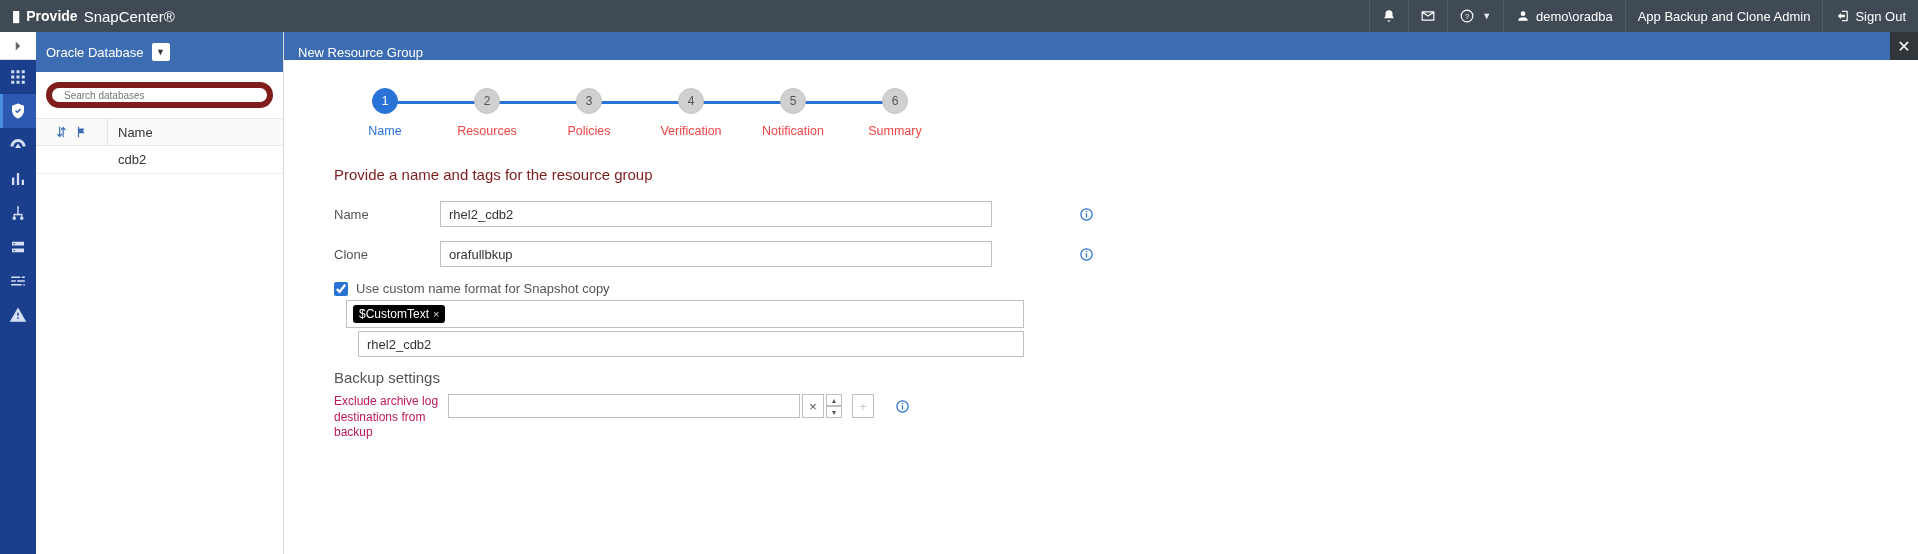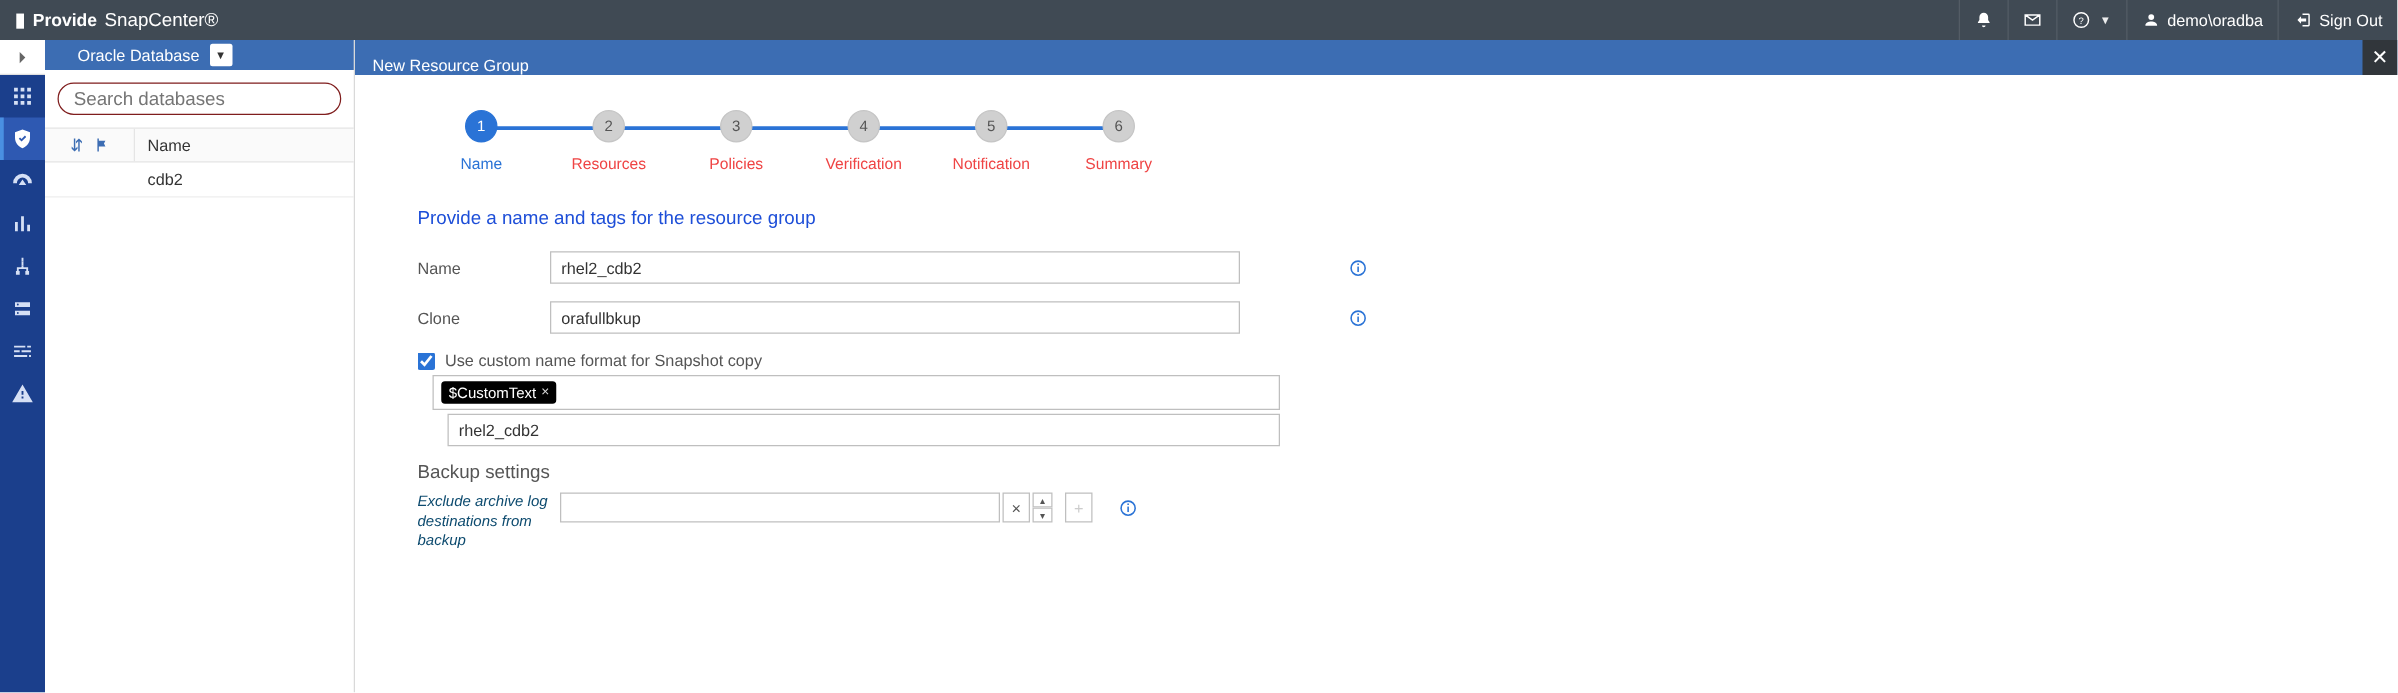--- a/index.html
+++ b/index.html
@@ -77,46 +77,46 @@
 
   
   .sidebar {
     width: 248px;
     border-right: 1px solid #d9d9d9;
     background: #fff;
     display: flex;
     flex-direction: column;
   }
   .sidebar-head {
-    height: 24px;
+    height: 40px;
     background: #3c6db3;
     color: #fff;
     display: flex;
     align-items: center;
-    padding: 0 26px;
+    padding: 0 10px;
     font-size: 13px;
     gap: 8px;
   }
   .sidebar-head .dd {
     width: 18px; height: 18px;
     background: #fff;
     display: flex; align-items: center; justify-content: center;
     color: #333;
     font-size: 9px;
     border-radius: 2px;
     cursor: pointer;
   }
   .sidebar-search { padding: 10px 10px; }
   .sidebar-search input {
     width: 100%;
     height: 26px;
-    border: 1px solid #7f1d1d;
+    border: 6px solid #7f1d1d;
     border-radius: 13px;
     padding: 0 12px;
-    font-size: 15px;
+    font-size: 10px;
     outline: none;
     color: #555;
   }
   .sidebar-table { font-size: 13px; }
   .sidebar-table .hdr {
     display: flex;
     border-top: 1px solid #e5e5e5;
     border-bottom: 1px solid #e5e5e5;
     background: #fafafa;
     height: 28px;
@@ -187,21 +187,21 @@
     top: 13px;
     left: 50%;
     height: 3px;
     background: #2a73d6;
     z-index: 1;
   }
   .step:not(:last-child) .connector { width: 102px; }
 
   
   .form-area { margin-top: 28px; max-width: 760px; }
-  .form-title { font-size: 15px; color: #1d4ed8; margin-bottom: 18px; }
+  .form-title { font-size: 15px; color: #7f1d1d; margin-bottom: 18px; }
   .form-row { display: flex; align-items: center; margin-bottom: 14px; }
   .form-row .flabel { width: 106px; font-size: 13px; color: #555; }
   .form-row .fcontrol { flex: 1; }
   .form-row input[type=text] {
     width: 552px;
     height: 26px;
     border: 1px solid #bfbfbf;
     padding: 0 8px;
     font-size: 13px;
     color: #333;
@@ -241,21 +241,21 @@
     border: 1px solid #bfbfbf;
     padding: 0 8px;
     font-size: 13px;
     color: #333;
     margin-left: 12px;
     margin-top: 3px;
   }
 
   .section-title { font-size: 15px; color: #555; margin-top: 12px; margin-bottom: 8px; }
   .exclude-row { display: flex; align-items: flex-start; gap: 8px; }
-  .exclude-label { width: 106px; font-size: 12px; color: #0c4a6e; line-height: 1.3; font-style: italic; }
+  .exclude-label { width: 106px; font-size: 12px; color: #be185d; line-height: 1.3; }
   .exclude-input-wrap { display: flex; align-items: center; gap: 2px; }
   .exclude-input {
     width: 352px; height: 24px;
     border: 1px solid #bfbfbf;
   }
   .btn-sq {
     width: 22px; height: 24px;
     border: 1px solid #bfbfbf;
     background: #fff;
     display: flex; align-items: center; justify-content: center;
@@ -293,20 +293,23 @@
         <circle cx="12" cy="12" r="10" fill="none" stroke="#fff" stroke-width="2"></circle>
         <text x="12" y="17" text-anchor="middle" font-size="13" fill="#fff" font-family="Arial">?</text>
       </svg>
     <span class="tb-caret">▼</span>
   </div>
   <div class="tb-item">
     <svg viewBox="0 0 24 24">
         <path d="M12 12a4 4 0 1 0-4-4 4 4 0 0 0 4 4zm0 2c-4 0-8 2-8 5v1h16v-1c0-3-4-5-8-5z"></path>
       </svg>
     <span>demo\oradba</span>
+  </div>
+  <div class="tb-item">
+    <span>App Backup and Clone Admin</span>
   </div>
   <div class="tb-item">
     <svg viewBox="0 0 24 24">
         <path d="M10 17l-5-5 5-5v3h7v4h-7v3zM20 3h-8v2h8v14h-8v2h8a2 2 0 0 0 2-2V5a2 2 0 0 0-2-2z"></path>
       </svg>
     <span>Sign Out</span>
   </div>
 </div>
 
 <div class="app">

